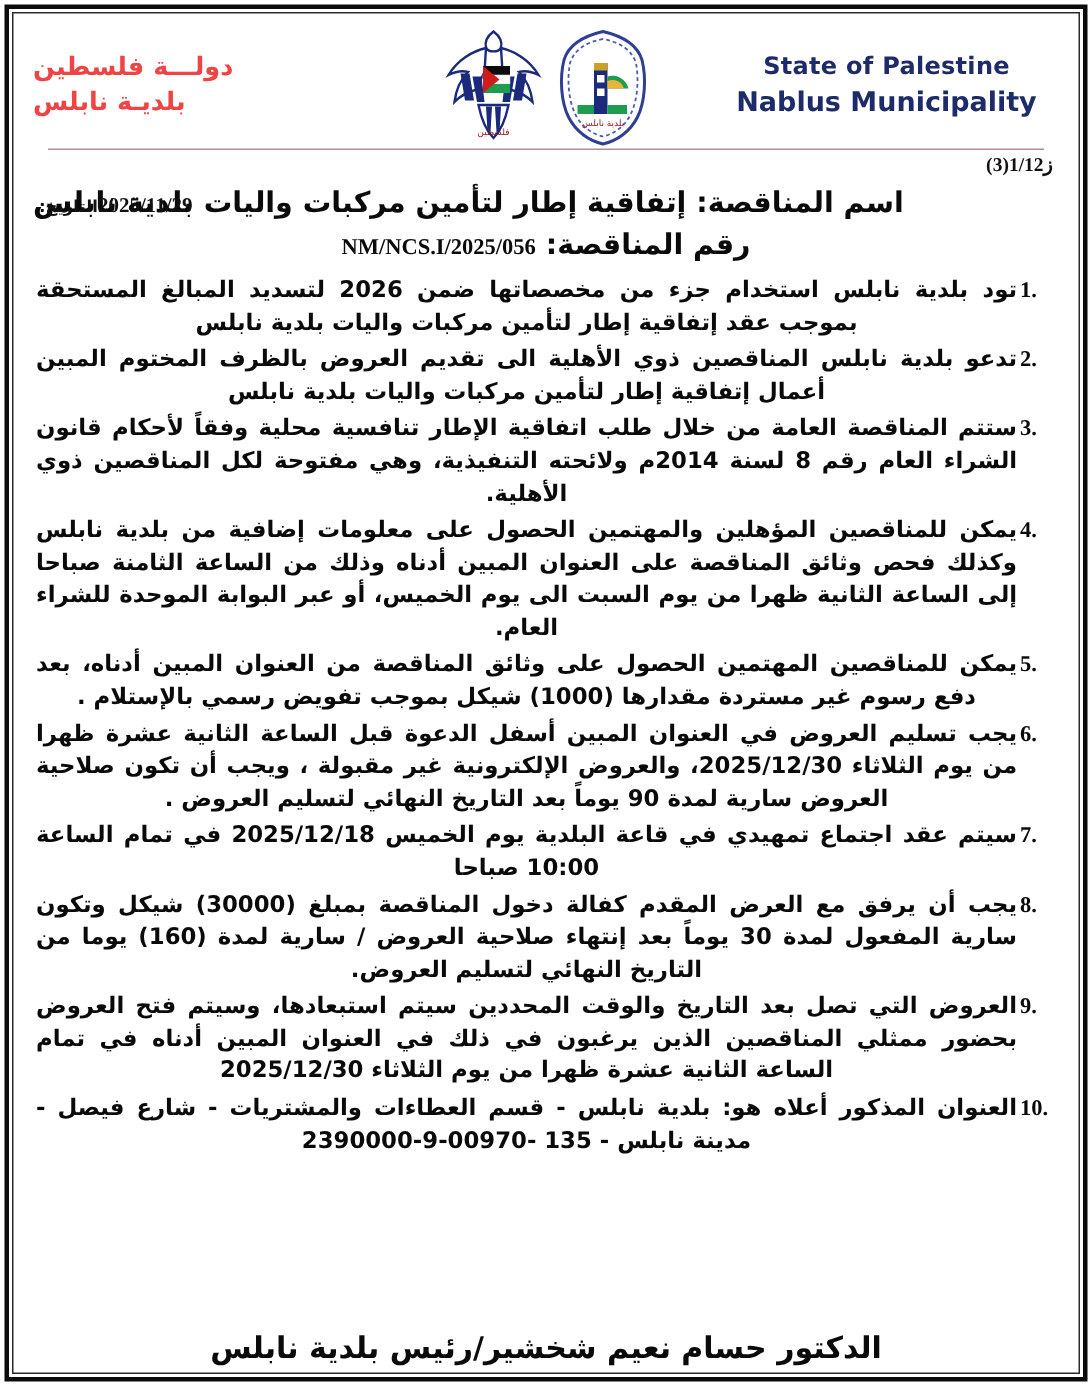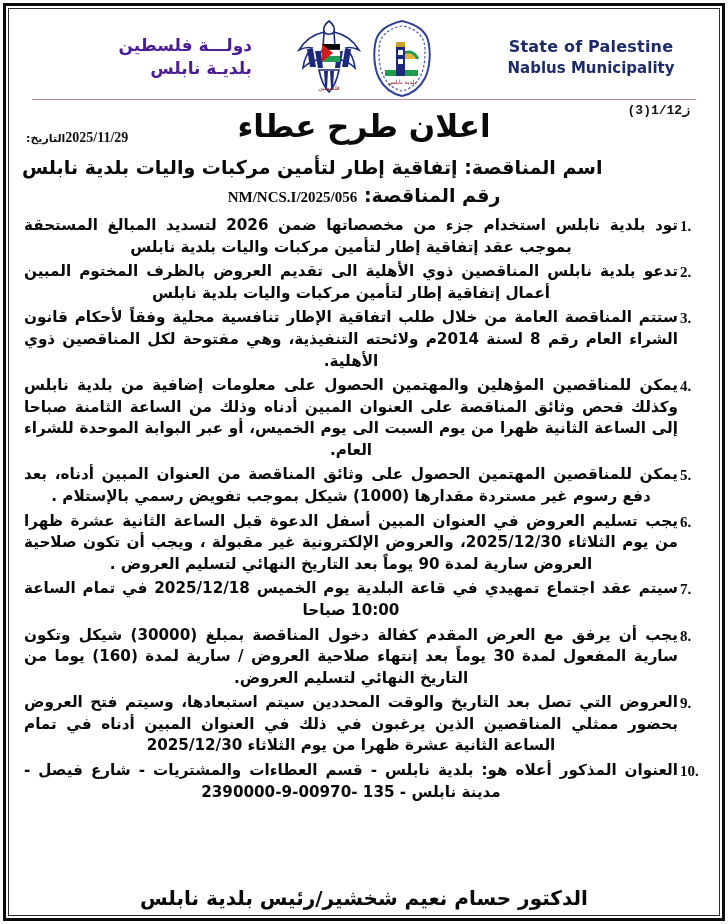--- a/index.html
+++ b/index.html
@@ -56,26 +56,26 @@
   }
   .masthead-en {
     direction: ltr;
     text-align: center;
     color: #1d2b6b;
     font-weight: bold;
     width: 230px;
     line-height: 1.45;
   }
   .masthead-en .l1 { font-size: 16px; letter-spacing: .2px; }
-  .masthead-en .l2 { font-size: 15px; }
+  .masthead-en .l2 { font-size: 18px; }
 
   .masthead-ar {
     width: 230px;
-    text-align: right;
-    color: #4c1d95;
+    text-align: left;
+    color: #ef4444;
     font-weight: bold;
     line-height: 1.35;
   }
   .masthead-ar .l1 { font-size: 17px; }
   .masthead-ar .l2 { font-size: 17px; }
 
   .emblems {
     display: flex;
     align-items: flex-end;
     gap: 4px;
@@ -90,26 +90,26 @@
   }
 
   
   .meta-row {
     position: relative;
     height: 22px;
     flex: 0 0 auto;
   }
   .meta-ref {
     position: absolute;
-    right: 16px;
+    right: 4px;
     top: 2px;
     direction: ltr;
     font-size: 13px;
     font-weight: bold;
-    font-family: Liberation Mono, monospace;
+    font-family: Liberation Serif, serif;
     color: #111;
   }
   .meta-date {
     position: absolute;
     left: 4px;
     top: 2px;
     font-size: 13px;
     font-weight: bold;
     color: #111;
     white-space: nowrap;
@@ -265,21 +265,20 @@
 
     <div class="rule"></div>
 
     <div class="meta-row">
       <div class="meta-ref">ز1/12(3)</div>
       <div class="meta-date">
         <span class="val">2025/11/29</span><span class="lbl">التاريخ:</span>
       </div>
     </div>
 
-    <div class="doc-title">اعلان طرح عطاء</div>
 
     <div class="tender-name">
       <span>اسم المناقصة:</span>
       <span>إتفاقية إطار لتأمين مركبات واليات بلدية نابلس</span>
     </div>
 
     <div class="tender-number">
       <span>رقم المناقصة:</span>
       <span class="num">NM/NCS.I/2025/056</span>
     </div>

